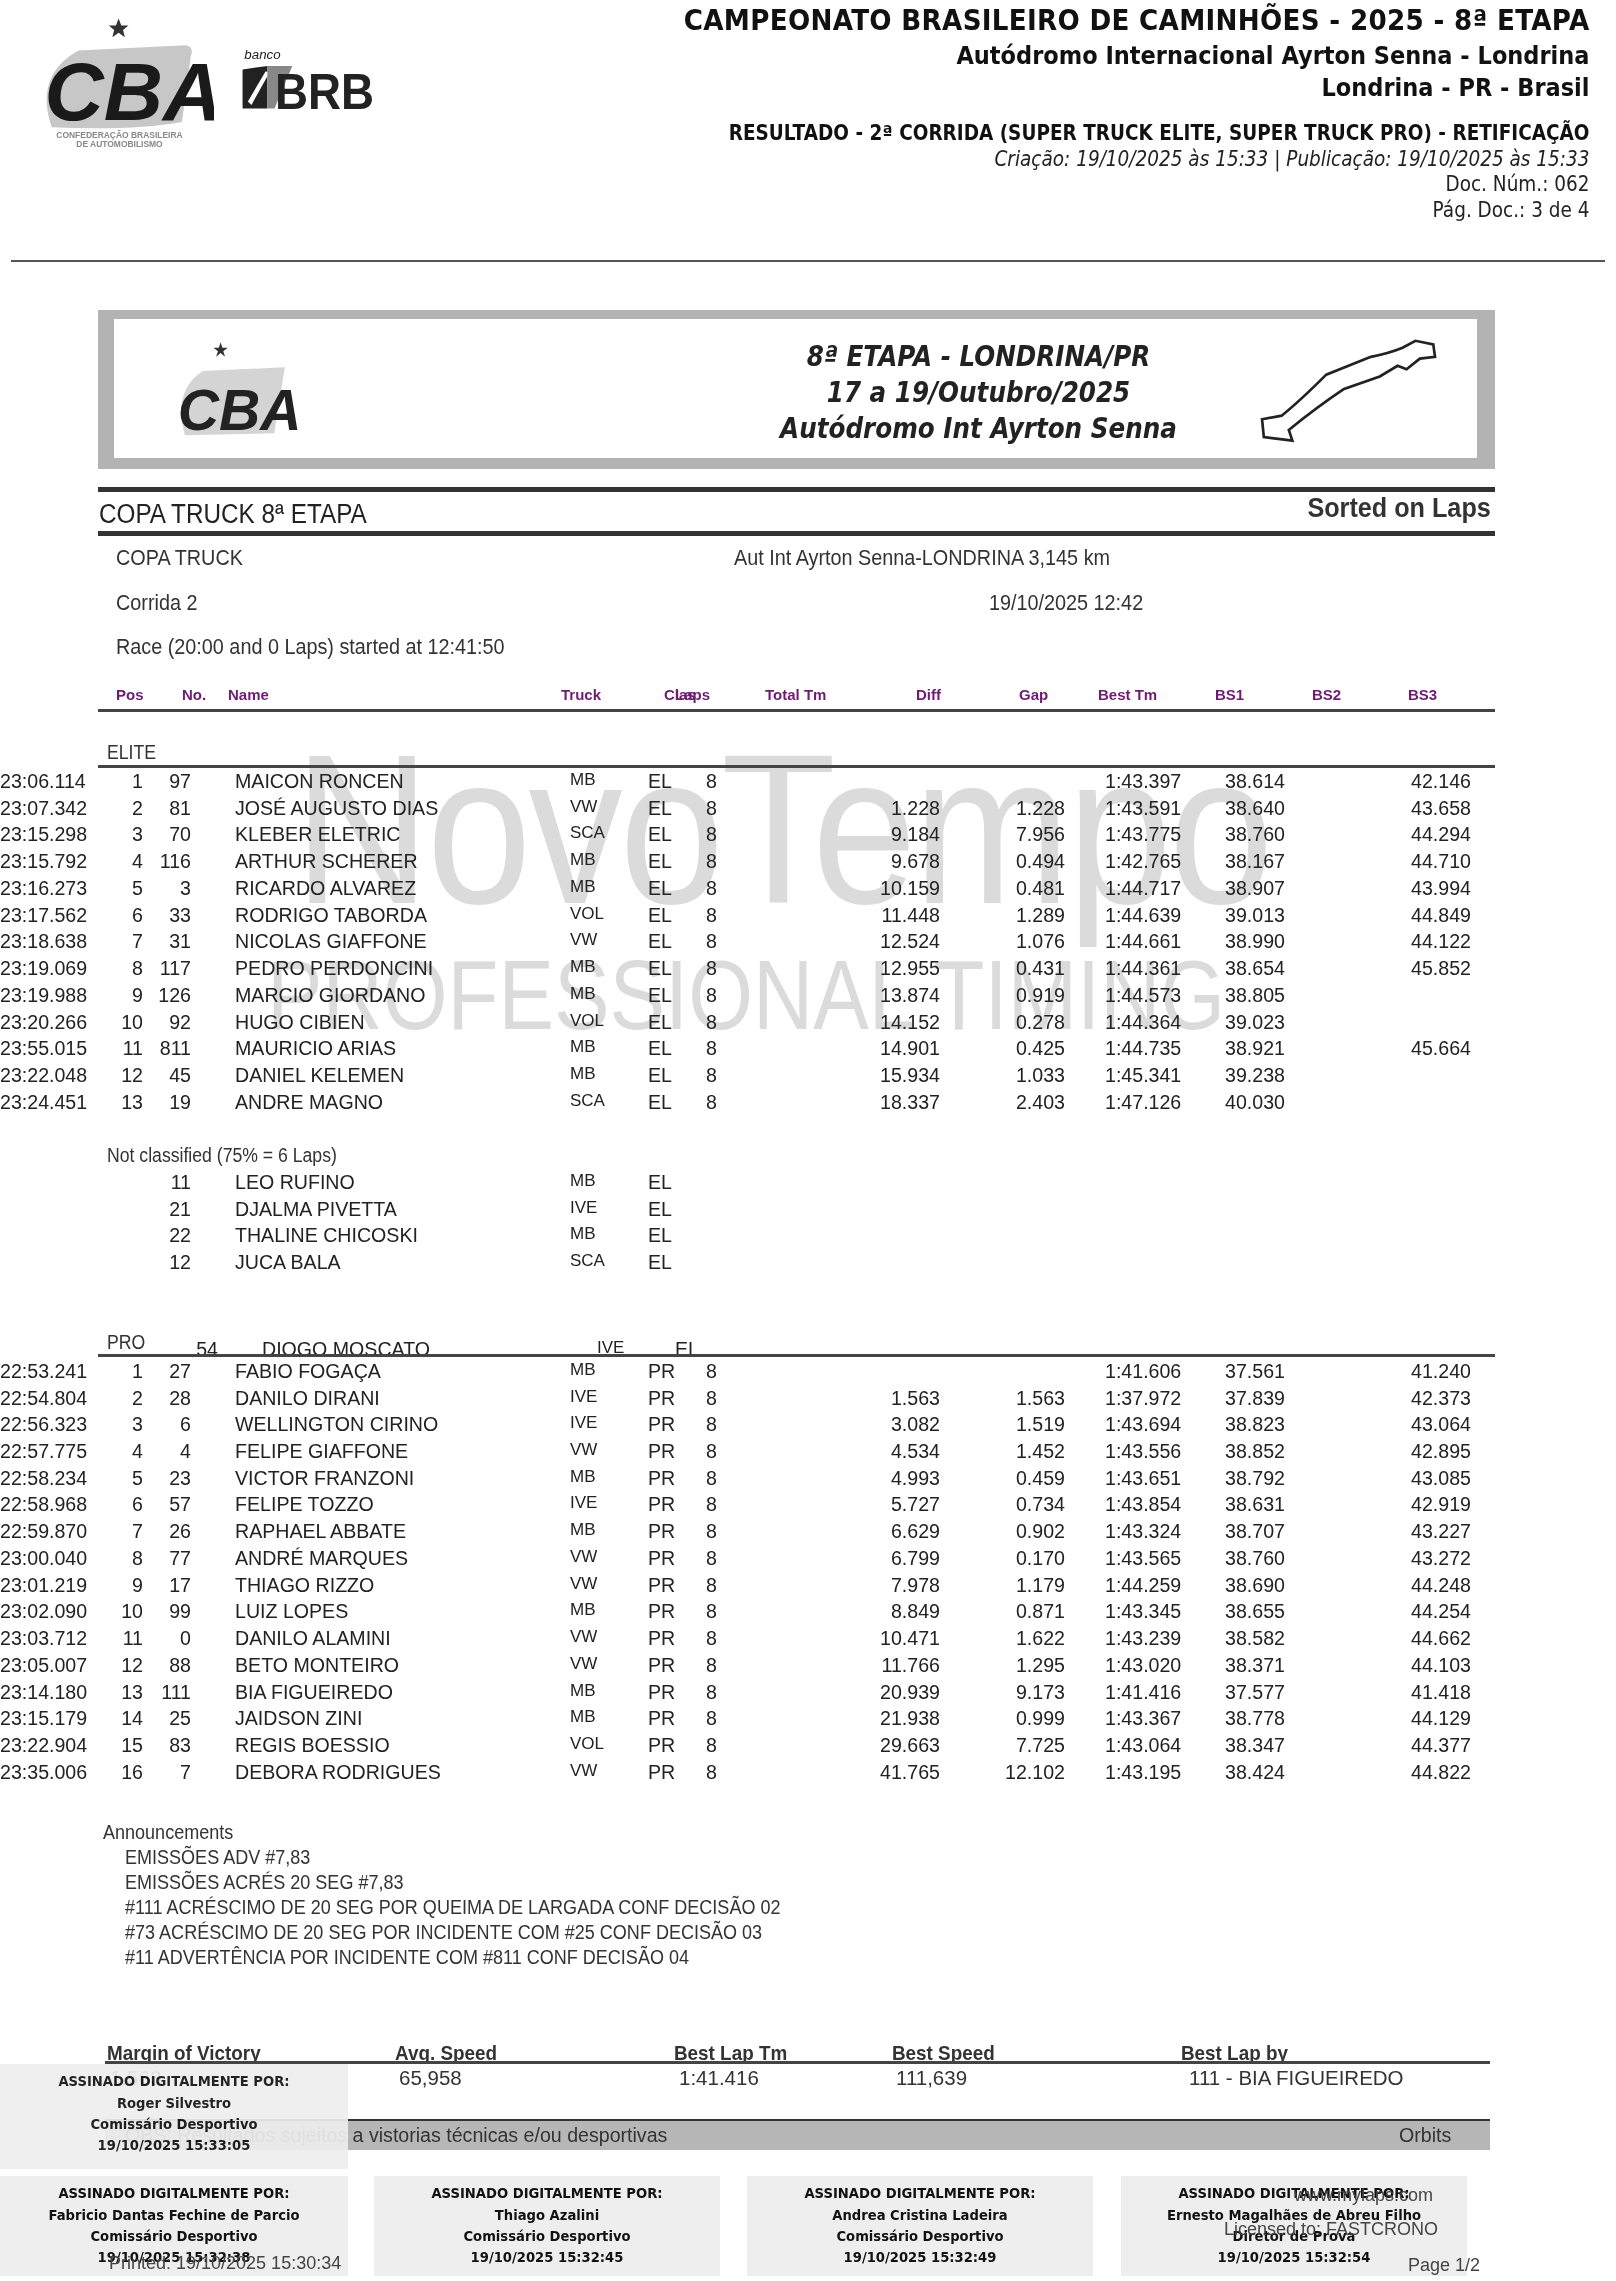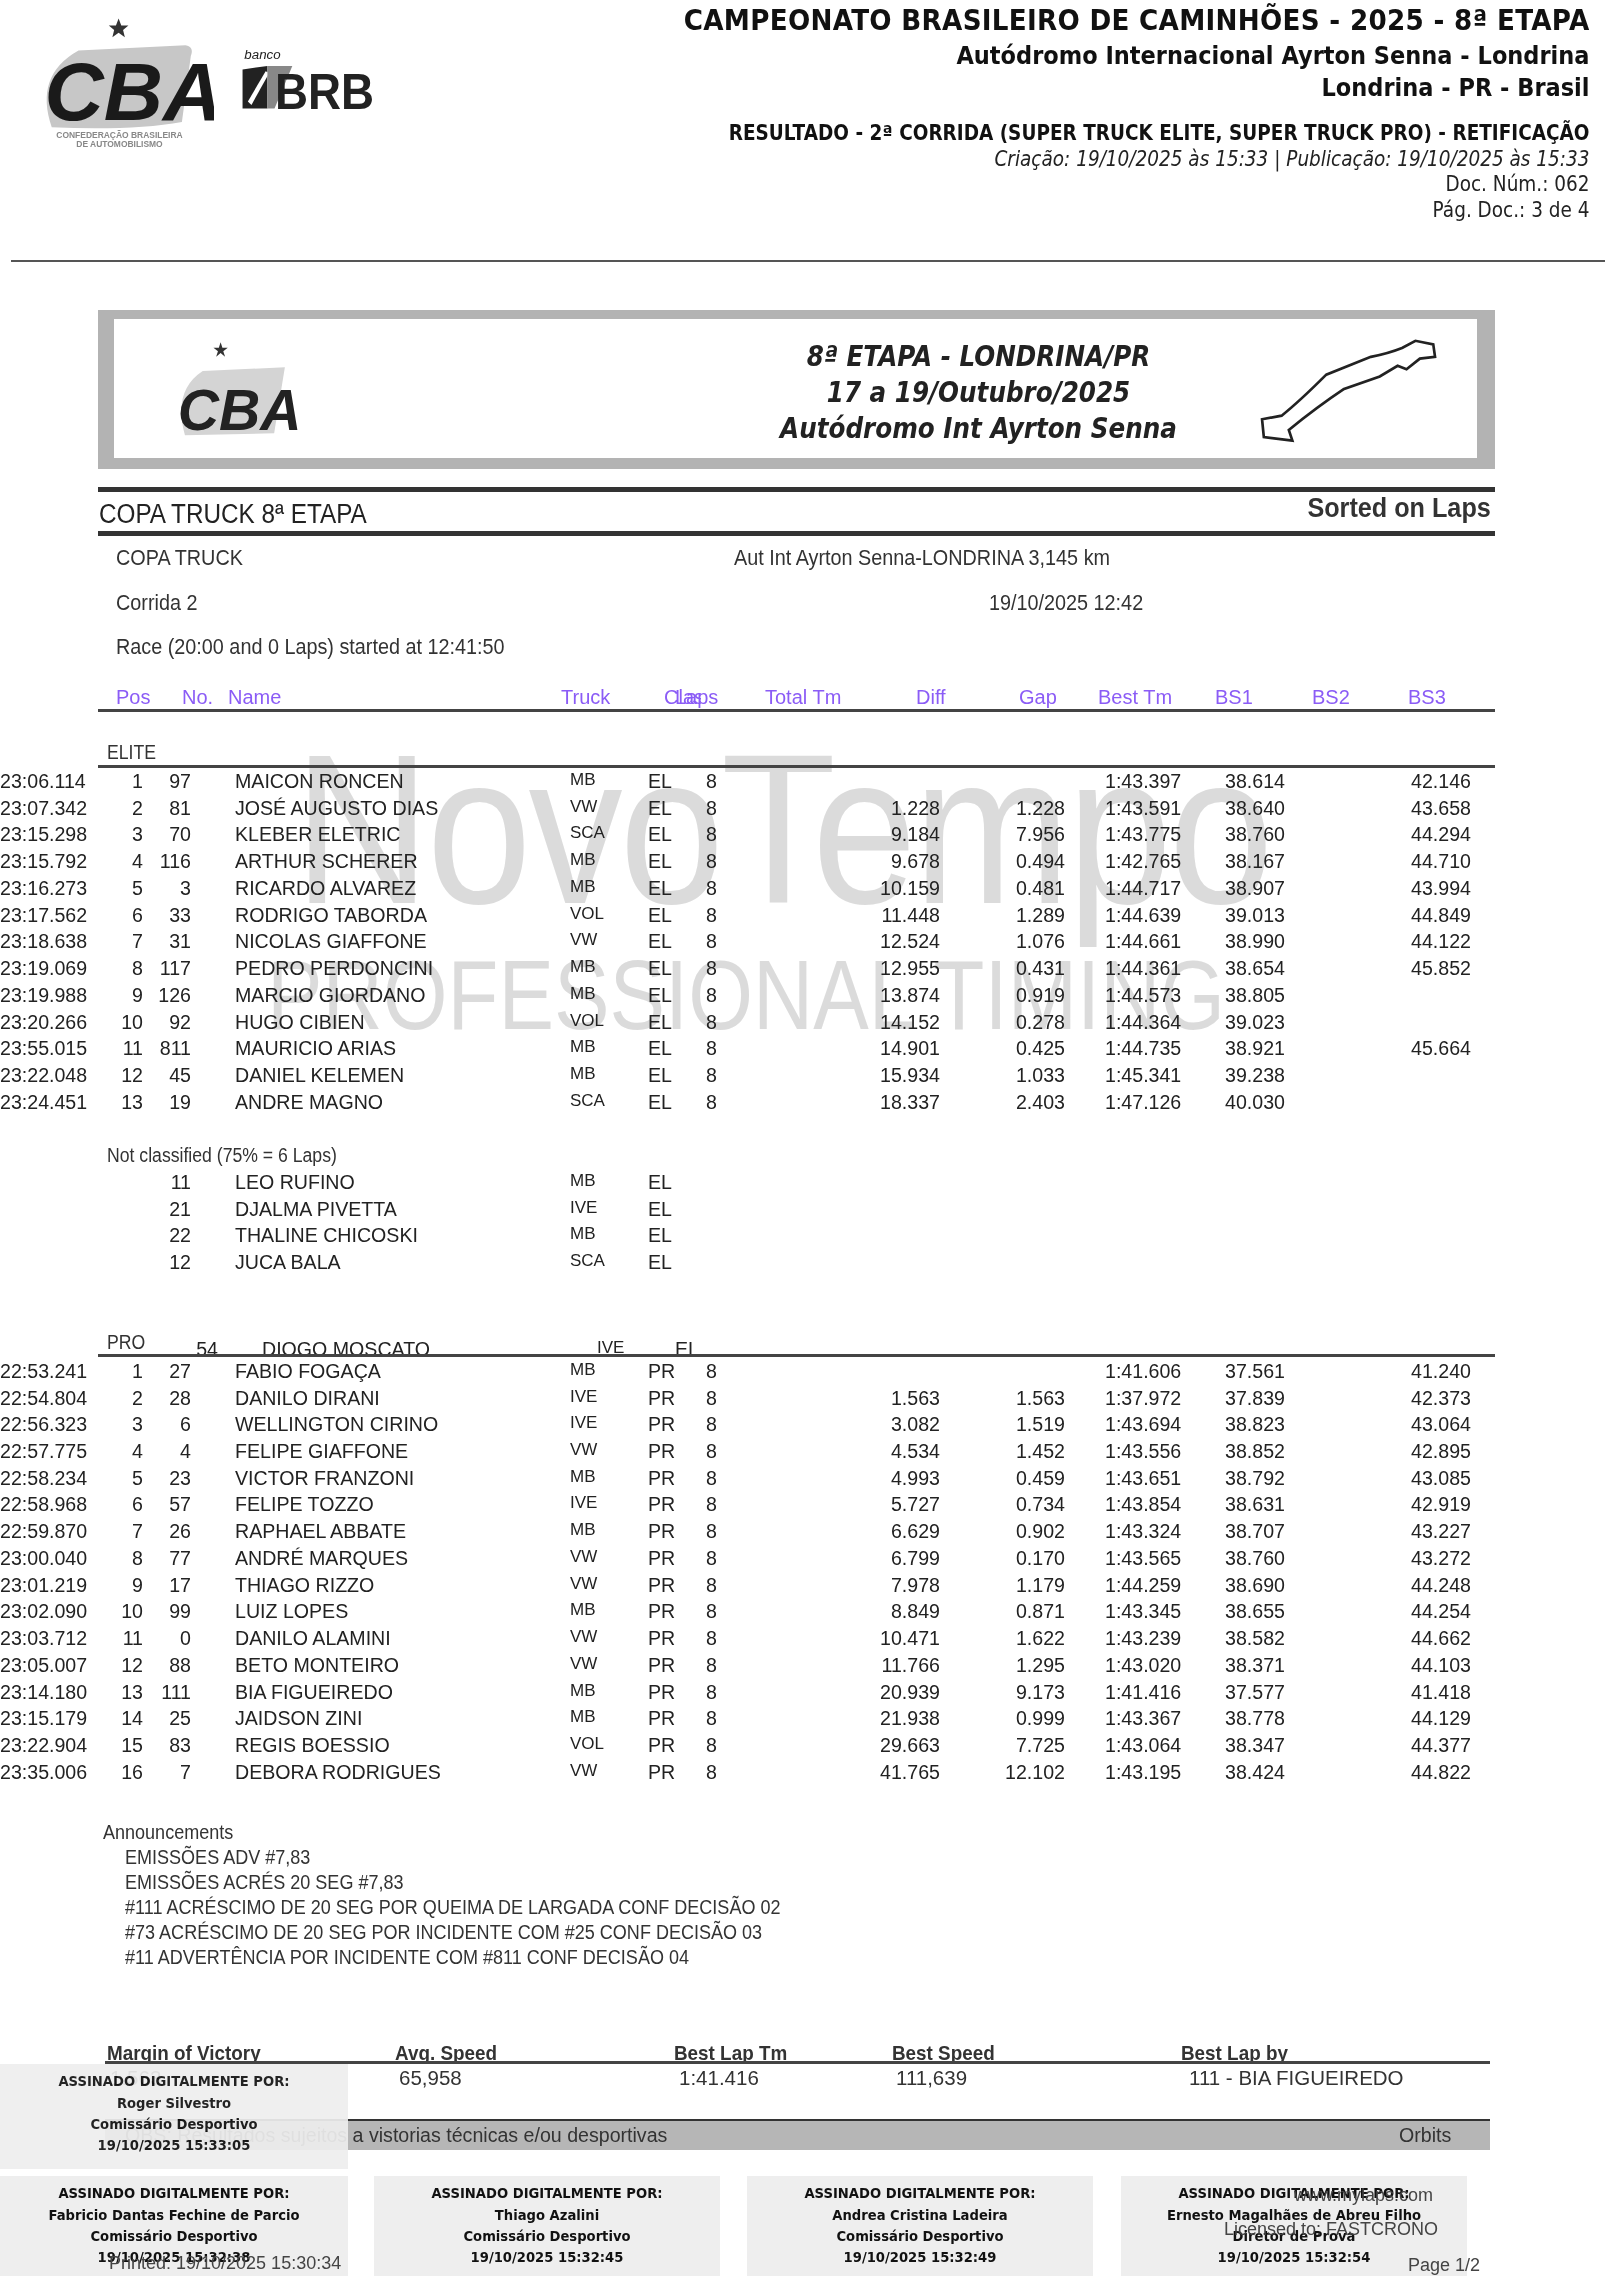--- a/index.html
+++ b/index.html
@@ -24,21 +24,21 @@
   .copa-box { position:absolute; left:330px; top:5.3px; width:214px; height:134px; }
 
   
   .rule-thick { left:98px; width:1397px; height:5.3px; background:#333; }
   .section-title { left:99px; top:499px; font-size:27px; color:#222; transform:scaleX(0.9); transform-origin:left; white-space:nowrap; }
   .sorted { right:125px; top:492px; font-size:28px; font-weight:bold; color:#333; transform:scaleX(0.9); transform-origin:right; }
 
   .info { font-size:22px; color:#333; transform:scaleX(0.9); transform-origin:left; white-space:nowrap; }
 
   
-  .colhdr { top:686px; font-size:20px; font-weight:normal; color:#8b5cf6; white-space:nowrap; }
+  .colhdr { top:686px; font-size:15px; font-weight:bold; color:#701a75; white-space:nowrap; }
   .rule-med { left:98px; width:1397px; height:2.7px; background:#444; }
   .group-label { font-size:19.6px; color:#333; transform:scaleX(0.9); transform-origin:left; }
   .row { position:absolute; left:0; width:1616px; height:27px; font-size:19.6px; color:#222; }
   .row span { position:absolute; white-space:nowrap; top:0; }
   .c-pos { left:98px; width:45px; text-align:right; }
   .c-no  { left:151px; width:40px; text-align:right; }
   .c-name{ left:235px; }
   .c-truck{ left:570px; font-size:17px; }
   .c-clas{ left:648px; }
   .c-laps{ left:699px; width:18px; text-align:right; }

